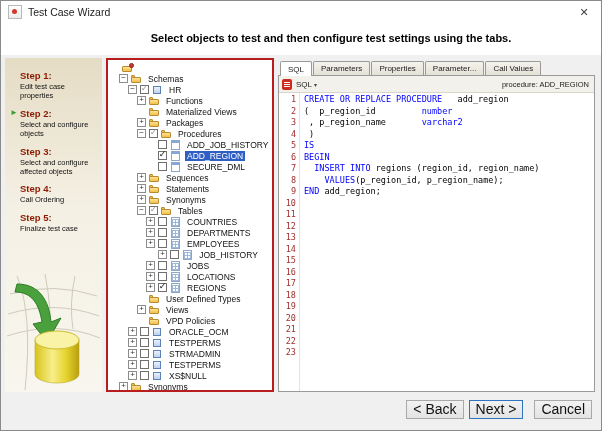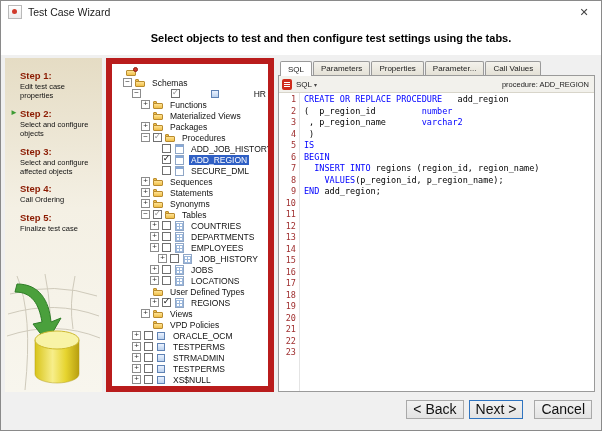--- a/index.html
+++ b/index.html
@@ -23,21 +23,21 @@
   .steps-panel{width:97px;flex:none;background:linear-gradient(180deg,#e5dcc4 0%,#f4f0e4 45%,#f8f6ee 100%);
                position:relative;overflow:hidden;}
   #steps{padding:12px 3px 0 5px;}
   .step{position:relative;padding-left:10px;margin-bottom:7px;}
   .step-title{color:var(--step_heading,#8b1a00);font-weight:bold;font-size:9.5px;}
   .step-desc{font-size:7.5px;color:#111;line-height:1.25;margin-top:1px;}
   .arrow{position:absolute;left:0;top:0;font-size:8px;color:var(--accent_green,#3d9b33);}
   .arrow::after{content:"►";}
   .graphic{position:absolute;left:0;bottom:0;width:97px;height:118px;}
   
-  .tree-panel{width:168px;flex:none;background:#fff;border:6px solid #b91c1c;overflow:hidden;padding-top:2px;
+  .tree-panel{width:168px;flex:none;background:#fff;border:2px solid #b91c1c;overflow:hidden;padding-top:2px;
               box-sizing:border-box;}
   .row{display:flex;align-items:center;height:11px;font-size:8.5px;color:#111;white-space:nowrap;}
   .exp{width:9px;height:9px;box-sizing:border-box;border:1px solid #8c8c8c;background:#fff;margin-right:3px;
        display:inline-flex;align-items:center;justify-content:center;font-size:8px;color:#333;flex:none;line-height:1;}
   .exp.none{border:none;background:transparent;}
   .exp.minus::after{content:"−";margin-top:-1px;}
   .exp.plus::after{content:"+";margin-top:-1px;}
   .cb{width:9px;height:9px;box-sizing:border-box;border:1px solid #6f6f6f;background:#fff;margin-right:3px;
       display:inline-flex;align-items:center;justify-content:center;font-size:9px;flex:none;line-height:1;}
   .cb.checked::after{content:"✓";color:#111;margin-top:-2px;}
@@ -161,21 +161,21 @@
         <div class="row" style="padding-left: 2px;">
           <span class="exp none"></span>
           <span class="ic ic-root"></span>
           <span class="lb"></span>
         </div>
         <div class="row" style="padding-left: 11px;">
           <span class="exp minus"></span>
           <span class="ic ic-folder"></span>
           <span class="lb">Schemas</span>
         </div>
-        <div class="row" style="padding-left: 20px; justify-content: space-between;">
+        <div class="row" style="padding-left: 20px;">
           <span class="exp minus"></span>
           <span class="cb partial"></span>
           <span class="ic ic-schema"></span>
           <span class="lb">HR</span>
         </div>
         <div class="row" style="padding-left: 29px;">
           <span class="exp plus"></span>
           <span class="ic ic-folder"></span>
           <span class="lb">Functions</span>
         </div>
@@ -263,30 +263,30 @@
           <span class="cb unchecked"></span>
           <span class="ic ic-table"></span>
           <span class="lb">JOBS</span>
         </div>
         <div class="row" style="padding-left: 38px;">
           <span class="exp plus"></span>
           <span class="cb unchecked"></span>
           <span class="ic ic-table"></span>
           <span class="lb">LOCATIONS</span>
         </div>
+        <div class="row" style="padding-left: 38px;">
+          <span class="exp plus"></span>
+          <span class="cb checked"></span>
+          <span class="ic ic-table"></span>
+          <span class="lb">REGIONS</span>
+        </div>
         <div class="row" style="padding-left: 29px;">
           <span class="exp none"></span>
           <span class="ic ic-folder"></span>
           <span class="lb">User Defined Types</span>
-        </div>
-        <div class="row" style="padding-left: 38px;">
-          <span class="exp plus"></span>
-          <span class="cb checked"></span>
-          <span class="ic ic-table"></span>
-          <span class="lb">REGIONS</span>
         </div>
         <div class="row" style="padding-left: 29px;">
           <span class="exp plus"></span>
           <span class="ic ic-folder"></span>
           <span class="lb">Views</span>
         </div>
         <div class="row" style="padding-left: 29px;">
           <span class="exp none"></span>
           <span class="ic ic-folder"></span>
           <span class="lb">VPD Policies</span>

